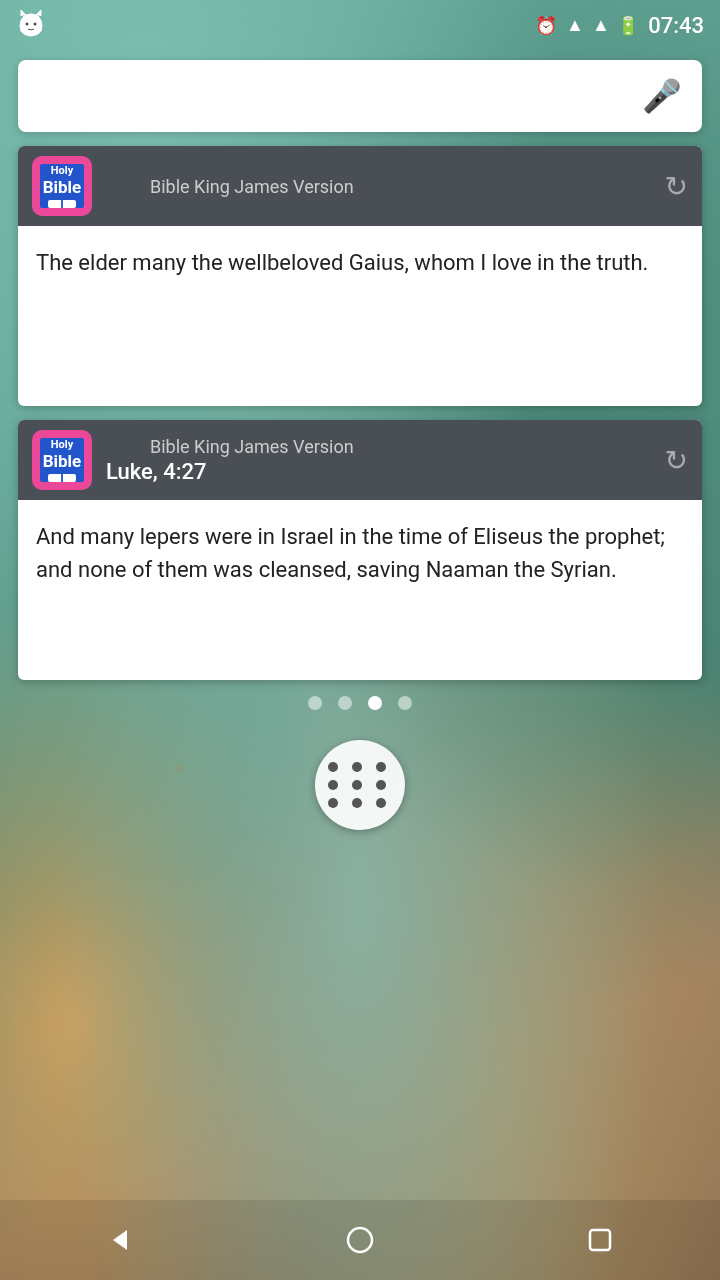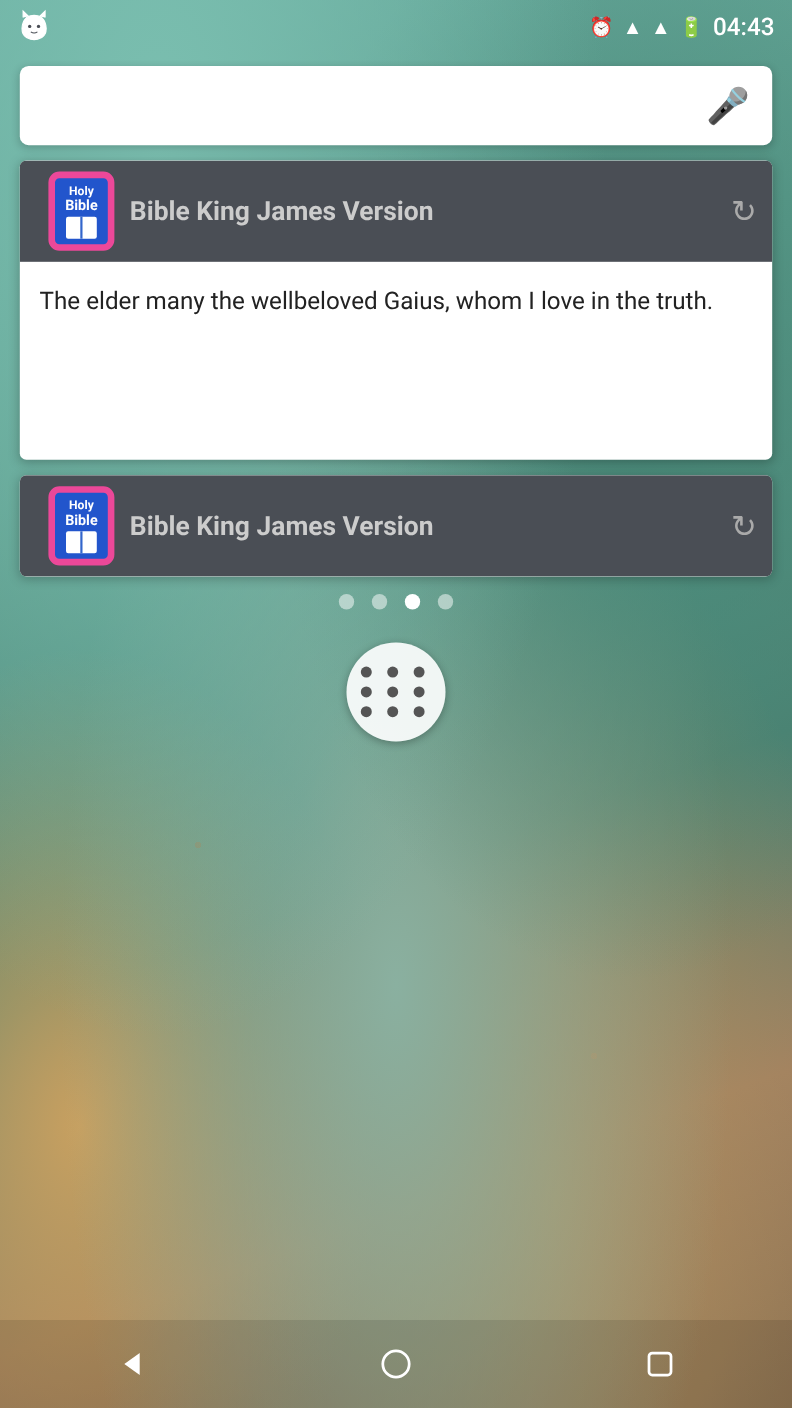--- a/index.html
+++ b/index.html
@@ -116,42 +116,41 @@
     .card-header {
       background: #4a4e55;
       display: flex;
       align-items: center;
       padding: 10px 14px;
       gap: 14px;
     }
 
     .app-icon {
       width: 60px;
-      height: 72px;
+      height: 60px;
       border-radius: 10px;
       background: #2255cc;
       display: flex;
       flex-direction: column;
       align-items: center;
       justify-content: center;
       flex-shrink: 0;
-      border: 6px solid #ec4899;
-      margin-left: 12px;
+      border: 8px solid #ec4899;
     }
 
     .bible-icon-text-holy {
       color: white;
       font-size: 11px;
       font-weight: bold;
       line-height: 1.2;
     }
 
     .bible-icon-text-bible {
       color: white;
-      font-size: 13px;
+      font-size: 17px;
       font-weight: bold;
       line-height: 1.2;
     }
 
     .bible-book-icon {
       width: 28px;
       height: 20px;
       background: white;
       border-radius: 2px;
       margin-top: 2px;
@@ -171,22 +170,23 @@
       background: #3366cc;
       transform: translateX(-50%);
     }
 
     .card-title-group {
       flex: 1;
     }
 
     .card-app-name {
       color: #ccc;
-      font-size: 24px;
-      font-weight: 700;
+      font-size: 18px;
+      font-weight: 400;
+      margin-left: 44px;
     }
 
     .card-verse-ref {
       color: white;
       font-size: 22px;
       font-weight: 500;
       margin-top: 2px;
     }
 
     .refresh-icon {
@@ -298,21 +298,21 @@
       <circle cx="11" cy="16" r="1.5" fill="#4a4e55"></circle>
       <circle cx="19" cy="16" r="1.5" fill="#4a4e55"></circle>
       <path d="M12 21 Q15 23 18 21" stroke="#4a4e55" stroke-width="1" fill="none"></path>
     </svg>
   </div>
   <div class="status-right">
     <span class="status-icon">⏰</span>
     <span class="status-icon">▲</span>
     <span class="status-icon">▲</span>
     <span class="status-icon">🔋</span>
-    <span class="status-text">04:43</span>
+    <span class="status-text">07:43</span>
   </div>
 </div>
 
 <div class="search-bar">
   <span class="mic-icon">🎤</span>
 </div>
 
 <div class="card">
   <div class="card-header">
     <div class="app-icon">
@@ -332,22 +332,26 @@
 
 <div class="card">
   <div class="card-header">
     <div class="app-icon">
       <span class="bible-icon-text-holy">Holy</span>
       <span class="bible-icon-text-bible">Bible</span>
       <div class="bible-book-icon"></div>
     </div>
     <div class="card-title-group">
       <div class="card-app-name">Bible King James Version</div>
+      <div class="card-verse-ref">Luke, 4:27</div>
     </div>
     <span class="refresh-icon">↻</span>
+  </div>
+  <div class="card-body">
+    <p class="verse-text">And many lepers were in Israel in the time of Eliseus the prophet; and none of them was cleansed, saving Naaman the Syrian.</p>
   </div>
 </div>
 
 <div class="page-dots">
   <div class="dot"></div>
   <div class="dot"></div>
   <div class="dot active"></div>
   <div class="dot"></div>
 </div>
 

